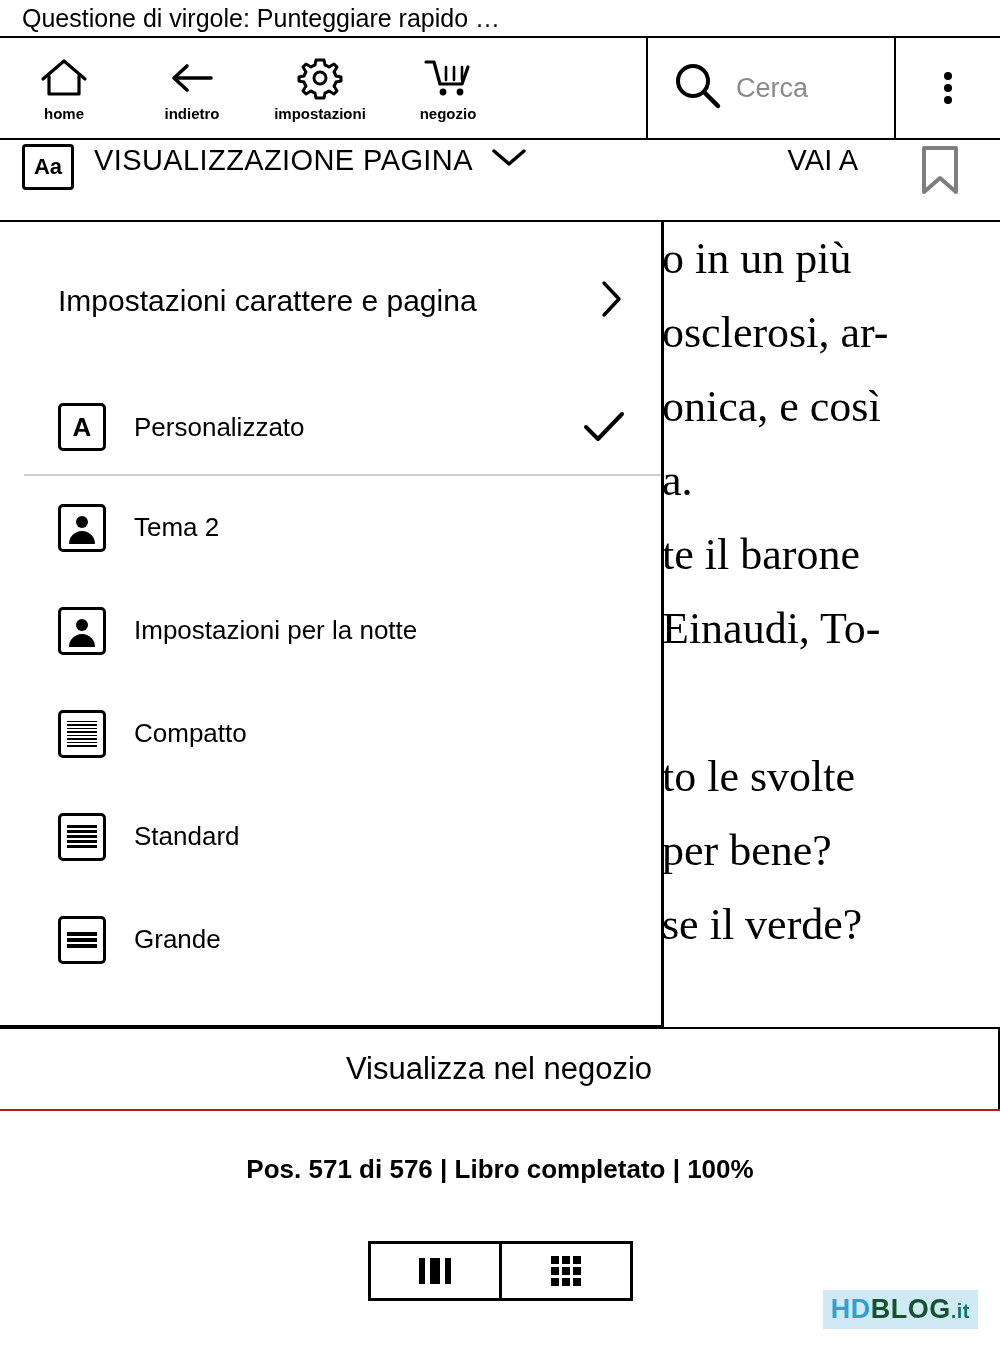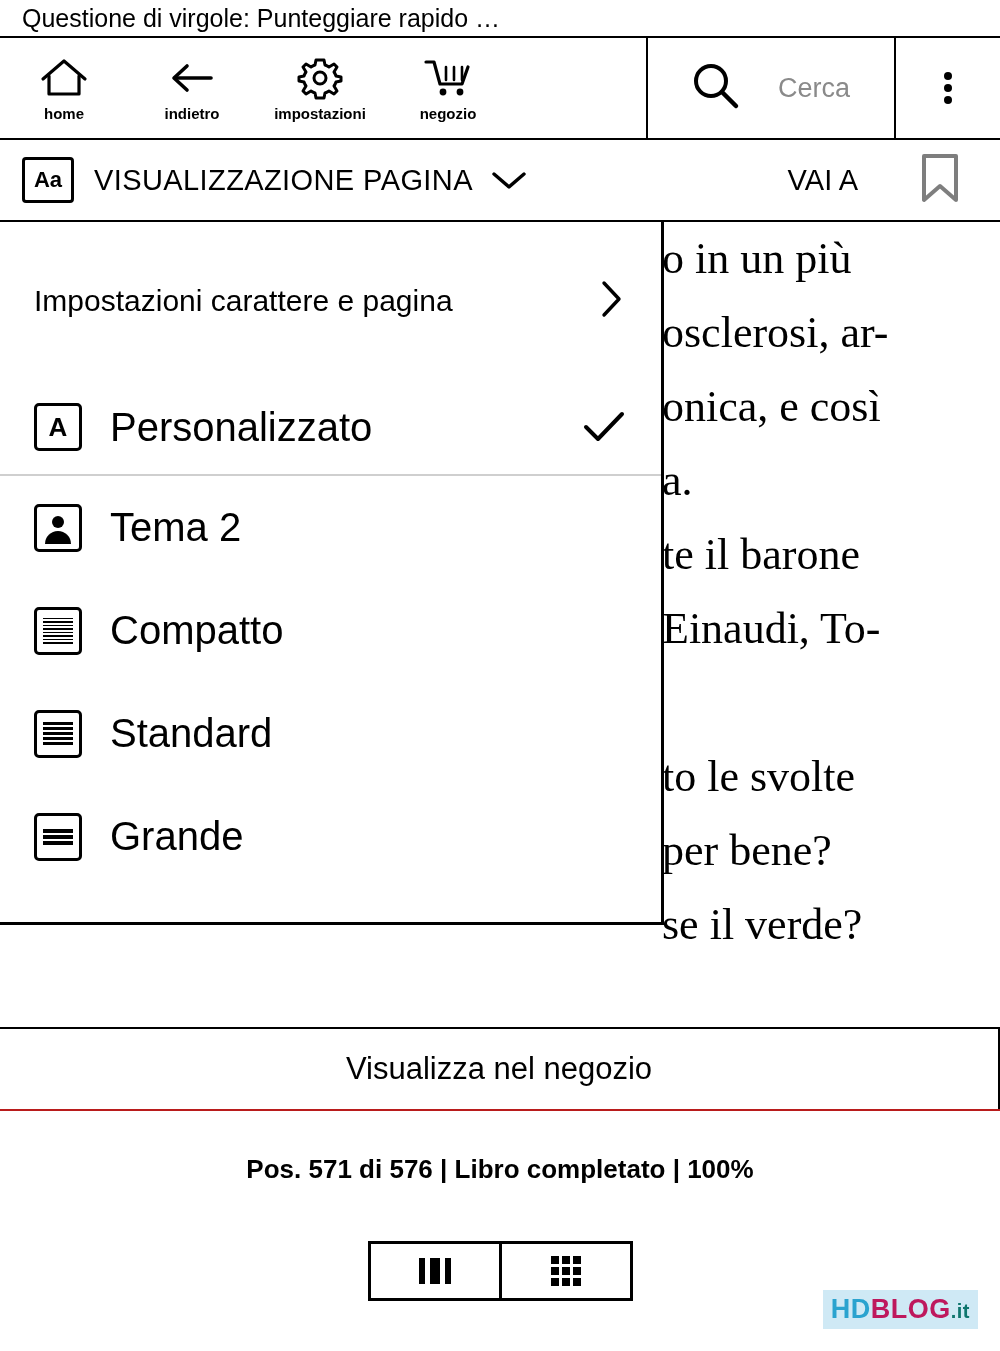--- a/index.html
+++ b/index.html
@@ -74,22 +74,22 @@
   }
   .tb-btn .lbl {
     font-size: 15px;
     font-weight: 700;
   }
   .tb-ico { height: 46px; display: flex; align-items: center; justify-content: center; }
   .toolbar-search {
     flex: 1;
     display: flex;
     align-items: center;
-    gap: 36px;
-    padding-left: 40px;
+    gap: 12px;
+    padding-left: 22px;
     border-right: 2px solid #000;
     box-sizing: border-box;
   }
   .search-placeholder {
     font-size: 27px;
     color: #8a8a8a;
   }
   .toolbar-more {
     width: 104px;
     display: flex;
@@ -99,21 +99,21 @@
   }
   .dot {
     width: 8px; height: 8px; border-radius: 50%;
     background: #000; display: block; margin: 4px 0;
   }
 
   
   .subbar {
     height: 82px;
     display: flex;
-    align-items: center;
+    align-items: flex-start;
     padding: 4px 22px;
     box-sizing: border-box;
     border-bottom: 2px solid #000;
     position: relative;
     z-index: 2;
     background: #fff;
   }
   .aa-box {
     width: 46px; height: 40px;
     border: 3px solid #000;
@@ -161,20 +161,21 @@
   .dropdown {
     position: absolute;
     top: 0;
     left: 0;
     width: 664px;
     background: #fff;
     border-right: 3px solid #000;
     border-bottom: 3px solid #000;
     box-sizing: border-box;
     z-index: 5;
+    padding-left: 24px;
   }
   .dd-header {
     height: 158px;
     display: flex;
     align-items: center;
     padding: 0 34px;
     box-sizing: border-box;
     cursor: pointer;
   }
   .dd-header-label {
@@ -194,21 +195,21 @@
   .dd-ico {
     width: 48px; height: 48px;
     border: 3px solid #000;
     border-radius: 5px;
     display: flex; align-items: center; justify-content: center;
     margin-right: 28px;
     box-sizing: border-box;
     flex: 0 0 48px;
   }
   .dd-ico .glyph-A { font-size: 26px; font-weight: 600; }
-  .dd-label { font-size: 40px; flex: 1; }
+  .dd-label { font-size: 26px; flex: 1; }
   .dd-check { width: 46px; display: flex; align-items: center; justify-content: center; }
   .dd-bottom-pad { height: 34px; }
 
   
   .lines { display: flex; flex-direction: column; justify-content: center; gap: 2px; width: 30px; }
   .lines i { display: block; height: 2px; background: #000; }
   .lines.compact i { height: 1.5px; gap: 1px; }
   .lines.standard i { height: 3px; }
   .lines.large i { height: 4px; }
 
@@ -282,21 +283,21 @@
     position: absolute;
     right: 22px;
     bottom: 22px;
     background: #cfe9f5;
     padding: 4px 8px;
     font-size: 27px;
     letter-spacing: .5px;
     color: #2aa3cf;
     font-weight: 700;
   }
-  .watermark .wm-blog { color: #be185d; font-weight: 700; }
+  .watermark .wm-blog { color: #14532d; font-weight: 700; }
   .watermark .wm-it { color: #0f766e; font-size: 20px; }
 </style>
 </head>
 <body>
 
 <div class="statusbar">
   <div class="status-title">Questione di virgole: Punteggiare rapido …</div>
 </div>
 
 <div class="toolbar">
@@ -425,20 +426,30 @@
       <span class="dd-ico">
         <span class="person">
             <span class="head"></span>
             <span class="body"></span>
           </span>
       </span>
       <span class="dd-label">Tema 2</span>
       <span class="dd-check"></span>
     </div>
 
+    <div class="dd-row">
+      <span class="dd-ico">
+        <span class="person">
+            <span class="head"></span>
+            <span class="body"></span>
+          </span>
+      </span>
+      <span class="dd-label">Impostazioni per la notte</span>
+      <span class="dd-check"></span>
+    </div>
 
     <div class="dd-row">
       <span class="dd-ico">
         <span class="lines compact">
           <i></i>
             <i></i>
             <i></i>
             <i></i>
             <i></i>
             <i></i>

